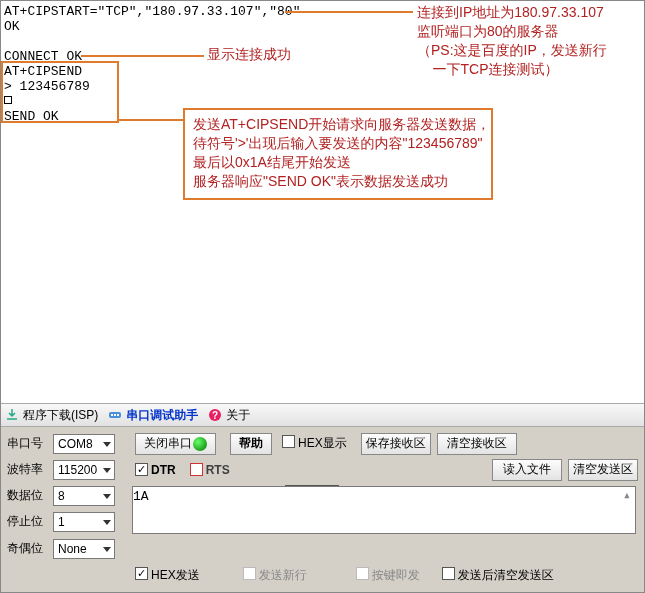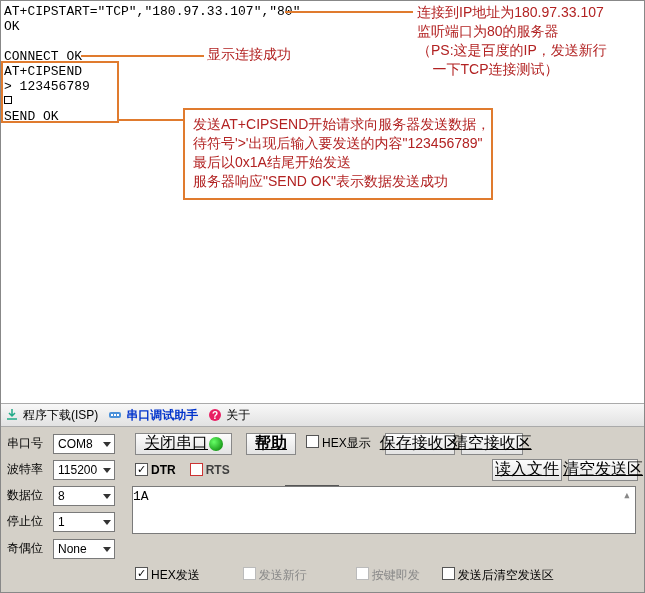--- a/index.html
+++ b/index.html
@@ -85,24 +85,23 @@
     border-left: 4px solid transparent;
     border-right: 4px solid transparent;
     border-top: 5px solid #333;
   }
   .btn {
     height: 22px;
     padding: 0 8px;
     border: 1px solid #888;
     background: linear-gradient(#fdfdfd, #e3e3e3);
     display: inline-flex; align-items: center; justify-content: center;
-    font-size: 16px;
+    font-size: 12px;
     cursor: pointer;
     white-space: nowrap;
-    text-decoration: underline;
   }
   .btn.help { font-weight: bold; }
   .green-dot { width: 14px; height: 14px; border-radius: 50%; background: radial-gradient(circle at 35% 35%, #6f6, #070); margin-left: -3px; }
   .chk { display: inline-flex; align-items: flex-start; gap: 3px; }
   .chk-box { width: 13px; height: 13px; border: 1px solid #555; background: #fff; display: inline-flex; align-items: center; justify-content: center; font-size: 11px; line-height: 1; }
   .chk-box.red { border-color: #c33; }
   .chk-box.checked::before { content: "✓"; color: #000; }
   .txtinput {
     height: 20px; border: 1px solid #7a7a7a; background: #fff;
     padding: 0 4px; font-size: 12px; display: inline-flex; align-items: center;
@@ -206,21 +205,21 @@
     <span class="gap" style="width:14px"></span>
     <span class="btn help">帮助</span>
     <span class="gap" style="width:10px"></span>
     <label class="chk">
       <span class="chk-box"></span>
       <span>HEX显示</span>
     </label>
     <span class="gap" style="width:14px"></span>
     <span class="btn" style="width:70px">保存接收区</span>
     <span class="gap" style="width:6px"></span>
-    <span class="btn" style="width:62px">清空接收区</span>
+    <span class="btn" style="width:80px">清空接收区</span>
   </div>
 
   <div class="row">
     <span class="lbl">波特率</span>
     <span class="sel">115200</span>
     <span class="gap" style="width:20px"></span>
     <label class="chk">
       <span class="chk-box checked"></span>
       <span style="font-weight:bold">DTR</span>
     </label>

